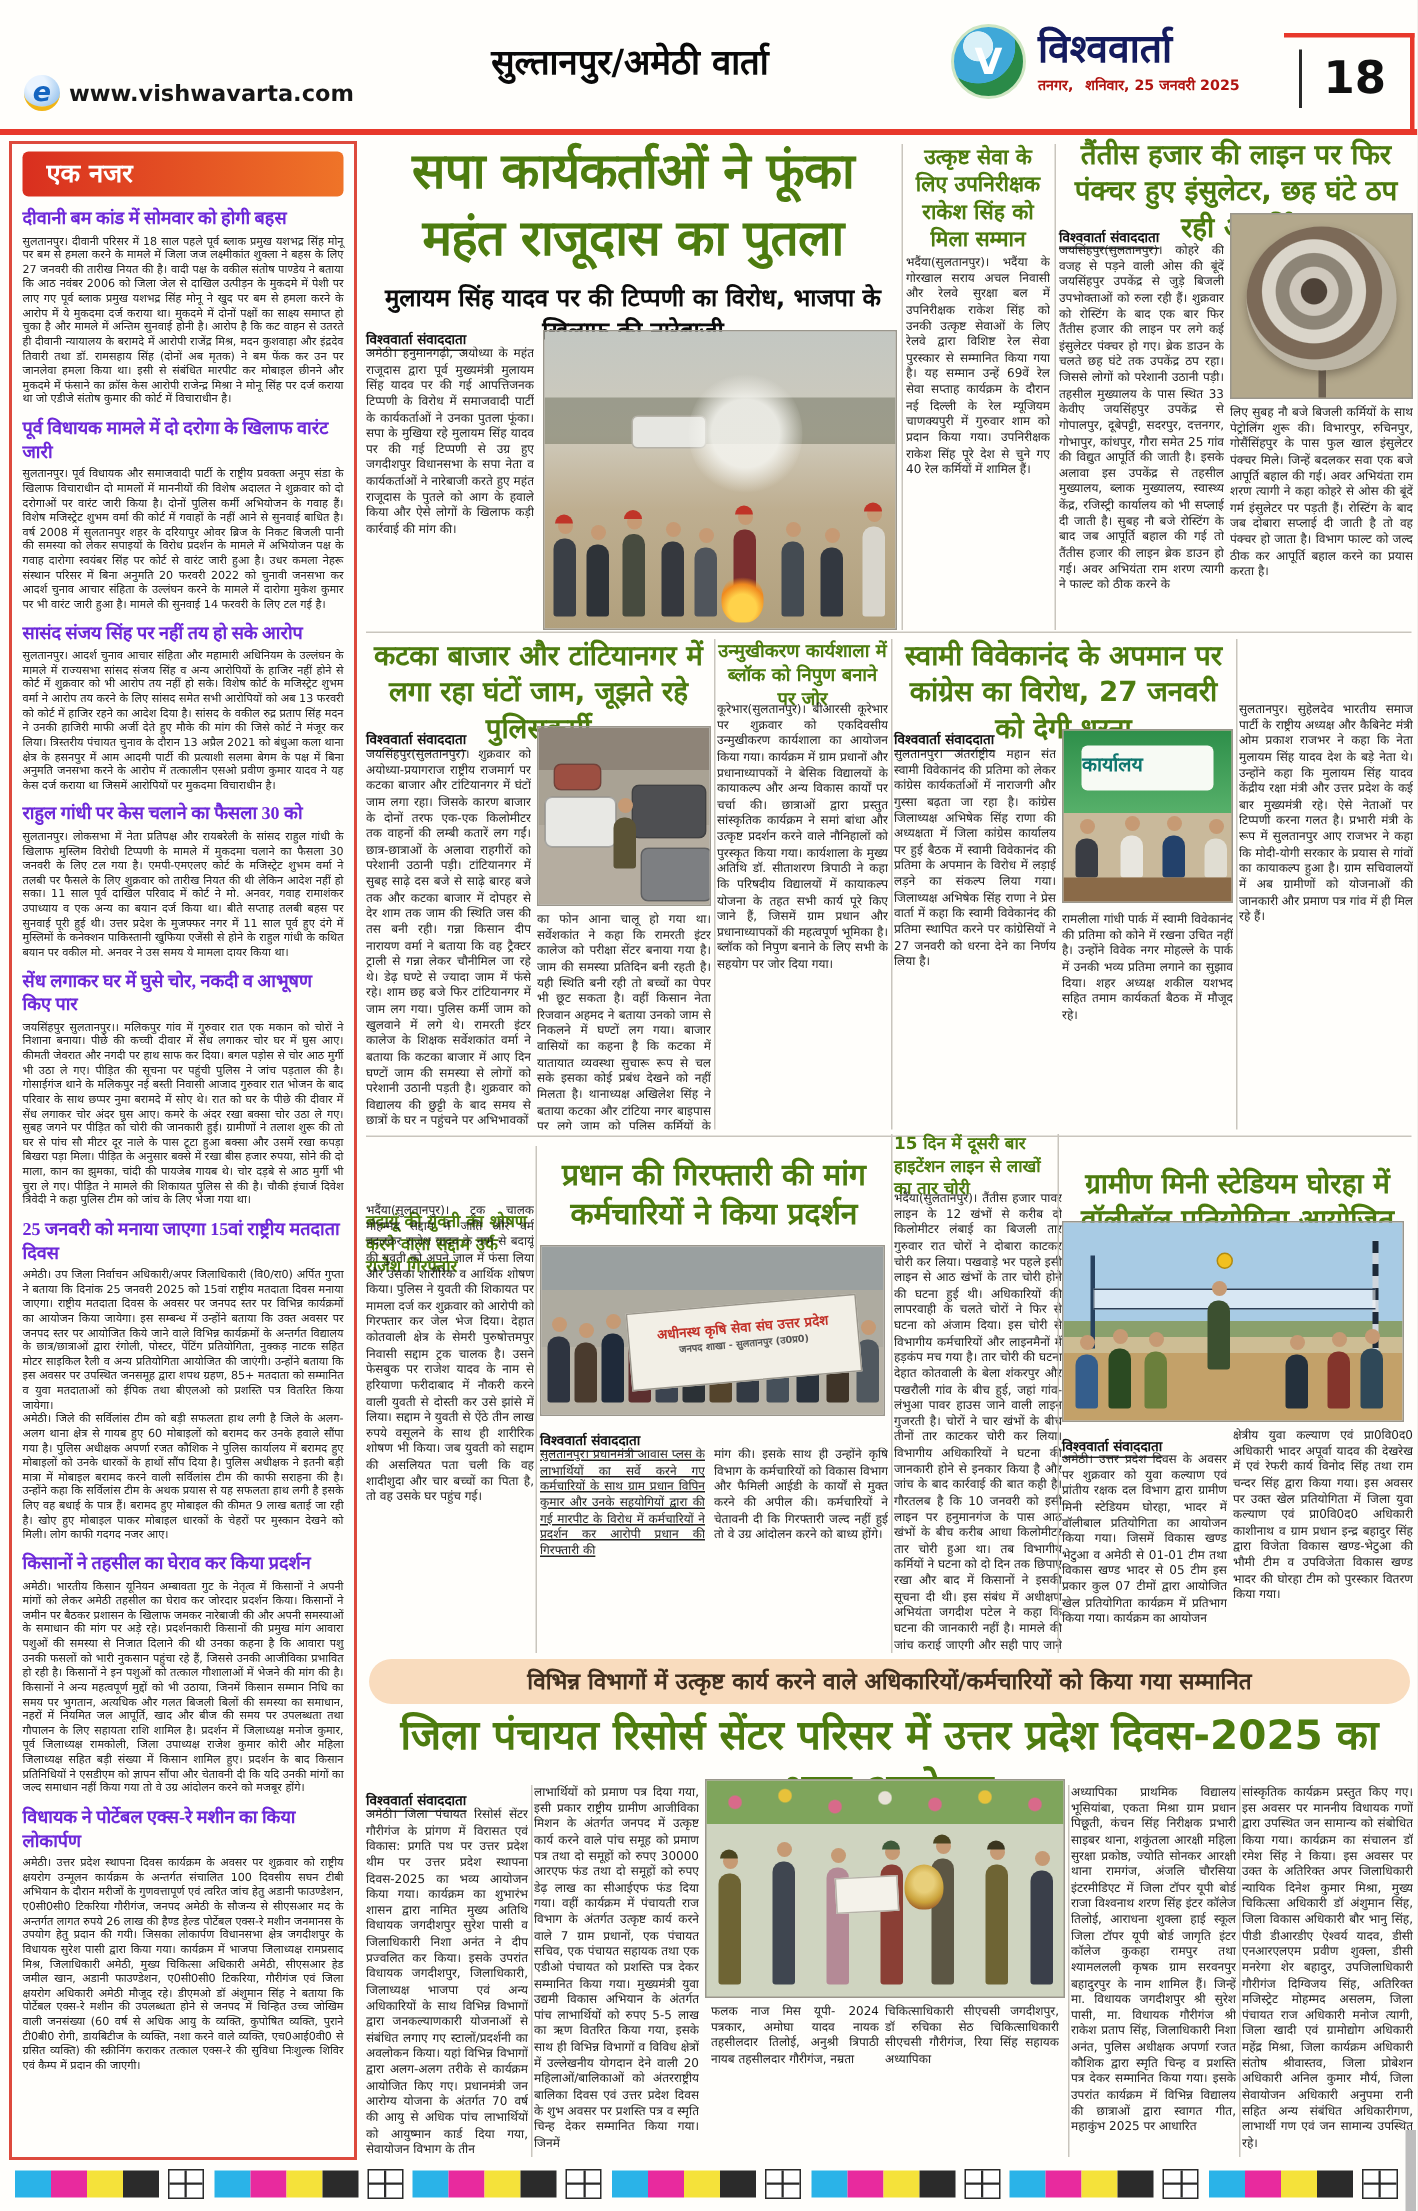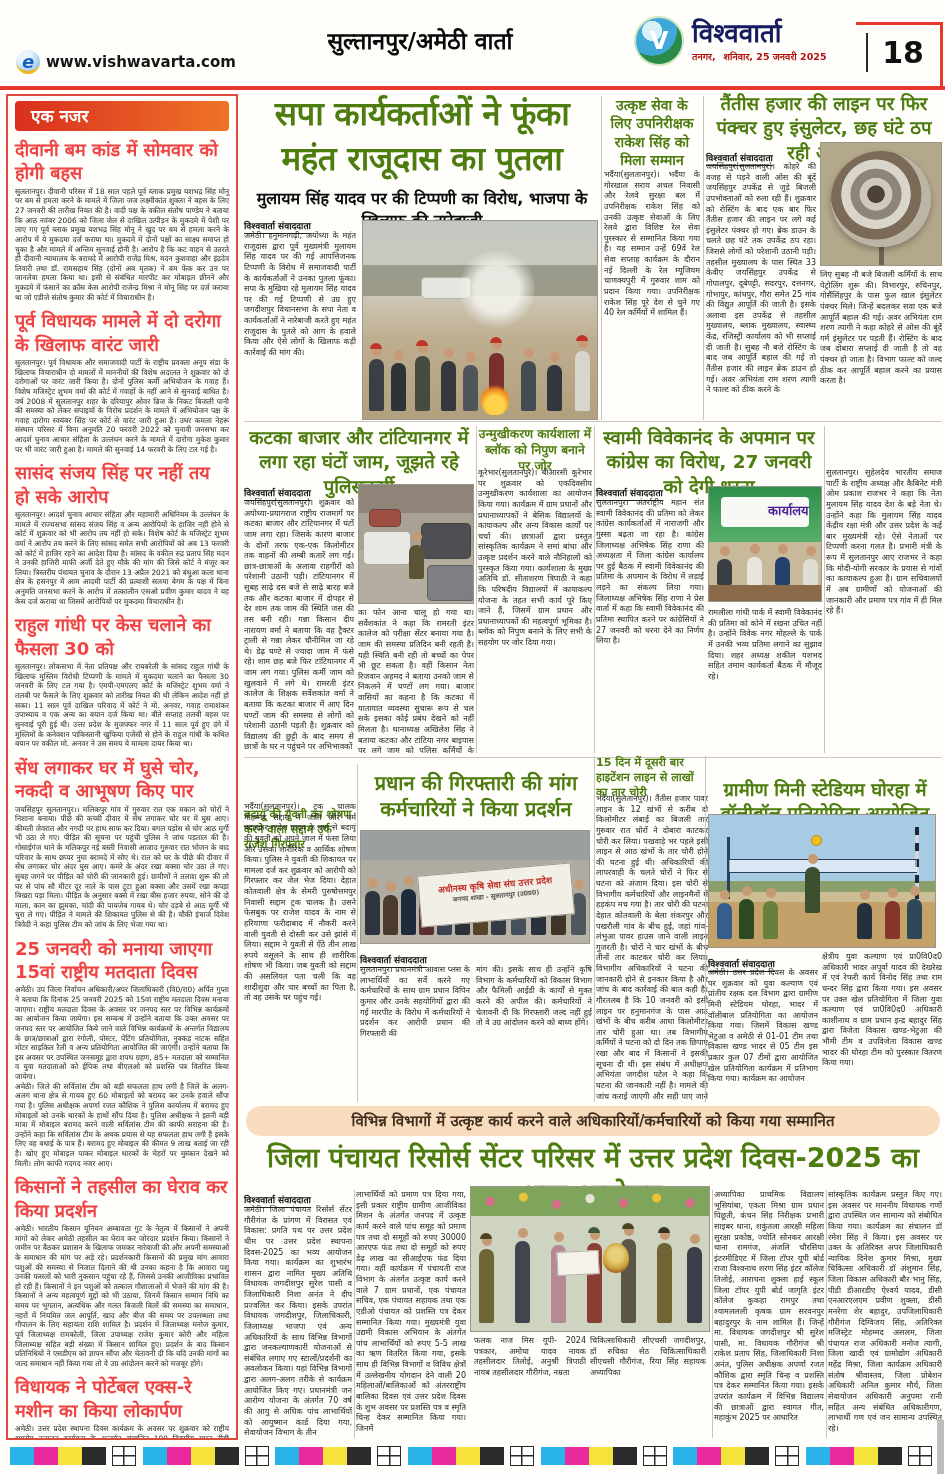--- a/index.html
+++ b/index.html
@@ -13,21 +13,21 @@
   .logo-wrap{left:634px;top:16px;display:flex;gap:8px;align-items:center;}
   .logo-circle{width:46px;height:46px;border-radius:50%;background:radial-gradient(circle at 35% 28%,#d8f0f8 0 22%,#3fa8d8 23% 55%,#2a8a48 56% 100%);border:2px solid #cfe6c2;color:#fff;font-weight:800;font-size:24px;text-align:center;line-height:46px;}
   .paper-name{font-size:26px;font-weight:800;color:#141b5e;line-height:1;}
   .edition-line{font-size:9.5px;color:#b01410;font-weight:700;margin-top:4px;display:flex;gap:8px;}
   .pageno-bracket{left:856px;top:22px;width:84px;height:62px;border-top:3px solid #e8382b;border-right:3px solid #e8382b;}
   .pageno{position:absolute;right:6px;top:8px;border-left:2px solid #2a2a2a;padding:2px 10px 2px 14px;font-size:30px;font-weight:800;color:#101010;}
   .red-rule{left:0;top:86px;width:945px;height:4px;background:#e8382b;}
   
   .sidebar{left:6px;top:94px;width:232px;height:1346px;border:2px solid #dd4a3c;box-sizing:border-box;padding:5px 7px;overflow:hidden;background:#fffefb;}
   .eknazar{height:30px;border-radius:4px;background:linear-gradient(90deg,#d92f1f,#ef7428);color:#fff;font-weight:800;font-size:17px;line-height:30px;padding-left:16px;margin-bottom:4px;}
-  .sb-h{font-size:18px;font-weight:800;color:#ef4444;line-height:1.3;margin:7px 0 2px 0;}
+  .sb-h{font-size:12px;font-weight:800;color:#6d28d9;line-height:1.3;margin:7px 0 2px 0;font-family:Liberation Serif, serif;}
   .sb-b{font-size:7.4px;line-height:1.3;text-align:justify;color:#242424;margin:0;}
   
   .headline{font-weight:800;color:#4d7c0f;text-align:center;line-height:1.32;}
   .h-xl{font-size:33px;line-height:1.36;letter-spacing:-0.5px;}
   .h-lg{font-size:18.5px;}
   .h-md{font-size:14px;}
   .h-sm{font-size:12.2px;}
   .h-xs{font-size:11.2px;}
   .subhead{font-size:16px;font-weight:800;text-align:center;color:#0d0d0d;}
   .byline{font-size:9px;font-weight:700;color:#111;border-bottom:1.2px solid #222;display:inline-block;padding-bottom:1px;}
@@ -44,21 +44,21 @@
   .treeband{left:0;top:22%;width:100%;height:16%;background:rgba(88,94,72,.42);}
   .smoke{border-radius:50%;background:radial-gradient(circle,rgba(245,245,240,.85) 0 40%,rgba(245,245,240,0) 70%);}
   .fire{border-radius:50% 50% 42% 42%;background:radial-gradient(circle at 50% 70%,#ffd24a 0 35%,#f08a1f 60%,rgba(240,138,31,0) 78%);}
   .van{background:#e6e6e1;border-radius:4px;border:1px solid #b5b2a8;}
   .ph-insulator{background:#b3a88c;}
   .ins-disc{border-radius:50%;background:radial-gradient(circle at 45% 45%,#4e4238 0 11%,#cfc8bd 12% 21%,#8d8577 22% 33%,#dad5ca 34% 45%,#7c6a58 46% 59%,#bcb5a5 60% 77%,#6e6253 78% 100%);box-shadow:0 3px 6px rgba(60,50,40,.4);}
   .ph-jam{background:linear-gradient(180deg,#8e8478 0 24%,#a9a294 24% 55%,#b5ada0 55% 100%);}
   .car{border-radius:5px;border:1px solid rgba(40,40,40,.35);}
   .ph-karyalay{background:#c9b99b;}
   .kary-banner{left:0;top:0;width:100%;height:48%;background:linear-gradient(180deg,#2e8f4a,#57b06a);}
-  .kary-box{left:11%;top:9%;width:78%;height:26%;background:#f7faf4;border-radius:4px;text-align:right;font-size:13px;font-weight:800;color:#4c1d95;line-height:2.2;}
+  .kary-box{left:11%;top:9%;width:78%;height:26%;background:#f7faf4;border-radius:4px;text-align:left;font-size:13px;font-weight:800;color:#0f766e;line-height:2.2;}
   .kary-table{left:0;bottom:0;width:100%;height:14%;background:#8a6a48;}
   .ph-protest{background:linear-gradient(180deg,#9aa0a0 0 26%,#aeaba0 26% 60%,#b8b3a6 60% 100%);}
   .banner{background:#f2efe6;border:1px solid #9a968c;transform:rotate(-5deg);text-align:center;color:#c2322a;font-weight:800;}
   .ph-volley{background:linear-gradient(180deg,#a8cbe4 0 50%,#8aa06c 50% 58%,#cdbd94 58% 66%,#c3a169 66% 100%);}
   .net{background:rgba(255,255,255,.55);border-top:1.5px solid #2c3e55;border-bottom:1px solid #2c3e55;}
   .post{background:#27415e;}
   .ball{border-radius:50%;background:#f2c01e;border:1px solid #b08a12;}
   .ph-award{background:#cfd4c0;}
   .flowers{left:0;top:0;width:100%;height:20%;background-color:#7fa55c;background-image:radial-gradient(circle at 8% 50%,#d86a8a 0 4px,transparent 5px),radial-gradient(circle at 22% 35%,#e8c23a 0 4px,transparent 5px),radial-gradient(circle at 36% 60%,#d86a8a 0 4px,transparent 5px),radial-gradient(circle at 50% 40%,#e8e2d8 0 4px,transparent 5px),radial-gradient(circle at 64% 55%,#d86a8a 0 4px,transparent 5px),radial-gradient(circle at 78% 38%,#e8c23a 0 4px,transparent 5px),radial-gradient(circle at 92% 55%,#d86a8a 0 4px,transparent 5px);}
   .cert{background:#f4f2ea;border:1px solid #b5b2a8;transform:rotate(-3deg);}
@@ -223,21 +223,21 @@
     <i class="pp" style="left:150px;height:44px;background:#46505a;"></i>
     <i class="pp" style="left:170px;height:40px;background:#29313b;"></i>
     <i class="pp" style="left:190px;height:46px;background:#3f3428;"></i>
     <i class="pp" style="left:210px;height:42px;background:#50585f;"></i>
     <div class="abs banner" style="left:58px;top:38px;width:152px;height:50px;">
       <div style="font-size:9px;margin-top:8px;">अधीनस्थ कृषि सेवा संघ उत्तर प्रदेश</div>
       <div style="font-size:6.5px;color:#555;">जनपद शाखा - सुलतानपुर (उ0प्र0)</div>
     </div>
   </div>
   <div class="abs" style="left:360px;top:948px;"><span class="byline">विश्ववार्ता संवाददाता</span></div>
-  <div class="abs body-txt" style="left:360px;top:965px;width:110px;height:138px;">सुलतानपुर। प्रधानमंत्री आवास प्लस के लाभार्थियों का सर्वे करने गए कर्मचारियों के साथ ग्राम प्रधान विपिन कुमार और उनके सहयोगियों द्वारा की गई मारपीट के विरोध में कर्मचारियों ने प्रदर्शन कर आरोपी प्रधान की गिरफ्तारी की</div>
+  <div class="abs body-txt" style="left:360px;top:965px;width:110px;height:138px;text-decoration:underline;">सुलतानपुर। प्रधानमंत्री आवास प्लस के लाभार्थियों का सर्वे करने गए कर्मचारियों के साथ ग्राम प्रधान विपिन कुमार और उनके सहयोगियों द्वारा की गई मारपीट के विरोध में कर्मचारियों ने प्रदर्शन कर आरोपी प्रधान की गिरफ्तारी की</div>
   <div class="abs body-txt" style="left:476px;top:965px;width:116px;height:138px;">मांग की। इसके साथ ही उन्होंने कृषि विभाग के कर्मचारियों को विकास विभाग और फैमिली आईडी के कार्यों से मुक्त करने की अपील की। कर्मचारियों ने चेतावनी दी कि गिरफ्तारी जल्द नहीं हुई तो वे उग्र आंदोलन करने को बाध्य होंगे।</div>
 
   <div class="abs headline h-xs" style="left:596px;top:756px;width:112px;text-align:left;">15 दिन में दूसरी बार हाइटेंशन लाइन से लाखों का तार चोरी</div>
   <div class="abs body-txt" style="left:596px;top:794px;width:112px;height:308px;">भदैंया(सुलतानपुर)। तैंतीस हजार पावर लाइन के 12 खंभों से करीब दो किलोमीटर लंबाई का बिजली तार गुरुवार रात चोरों ने दोबारा काटकर चोरी कर लिया। पखवाड़े भर पहले इसी लाइन से आठ खंभों के तार चोरी होने की घटना हुई थी। अधिकारियों की लापरवाही के चलते चोरों ने फिर से घटना को अंजाम दिया। इस चोरी से विभागीय कर्मचारियों और लाइनमैनों में हड़कंप मच गया है। तार चोरी की घटना देहात कोतवाली के बेला शंकरपुर और पखरौली गांव के बीच हुई, जहां गांव-लंभुआ पावर हाउस जाने वाली लाइन गुजरती है। चोरों ने चार खंभों के बीच तीनों तार काटकर चोरी कर लिया। विभागीय अधिकारियों ने घटना की जानकारी होने से इनकार किया है और जांच के बाद कार्रवाई की बात कही है। गौरतलब है कि 10 जनवरी को इसी लाइन पर हनुमानगंज के पास आठ खंभों के बीच करीब आधा किलोमीटर तार चोरी हुआ था। तब विभागीय कर्मियों ने घटना को दो दिन तक छिपाए रखा और बाद में किसानों ने इसकी सूचना दी थी। इस संबंध में अधीक्षण अभियंता जगदीश पटेल ने कहा कि घटना की जानकारी नहीं है। मामले की जांच कराई जाएगी और सही पाए जाने पर मुकदमा दर्ज कर कार्रवाई की जाएगी।</div>
 
   <div class="abs headline h-lg" style="left:708px;top:754px;width:234px;margin-top:24px;">ग्रामीण मिनी स्टेडियम घोरहा में वॉलीबॉल प्रतियोगिता आयोजित</div>
   <div class="photo ph-volley" style="left:708px;top:814px;width:228px;height:134px;">
     <div class="abs post" style="left:18px;top:22px;width:3px;height:62px;"></div>
     <div class="abs post" style="left:206px;top:12px;width:4px;height:86px;background:repeating-linear-gradient(180deg,#1e2a38 0 8px,#cfd6dd 8px 16px);"></div>
     <div class="abs net" style="left:20px;top:44px;width:188px;height:12px;"></div>

